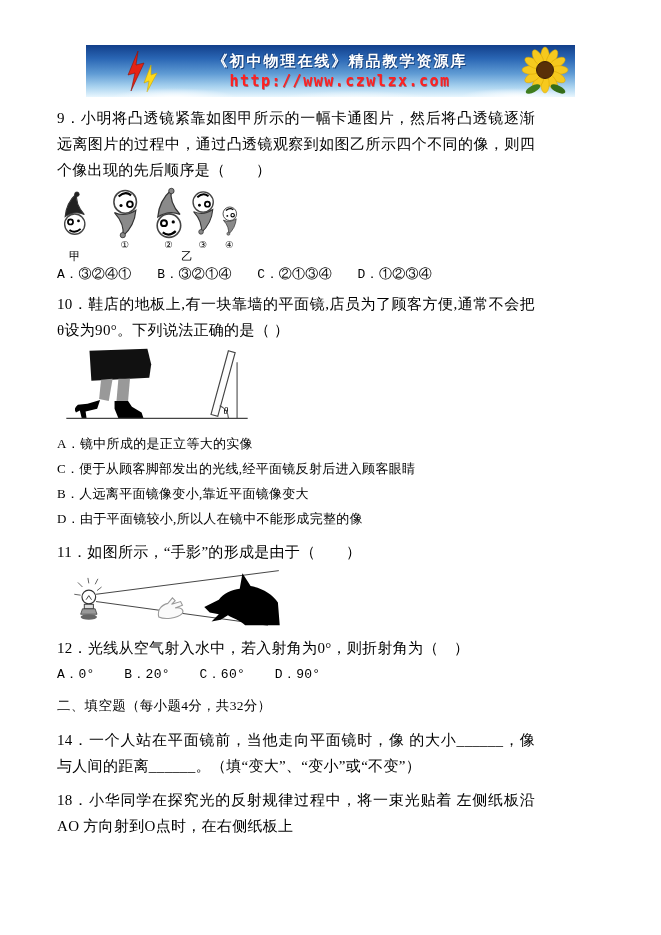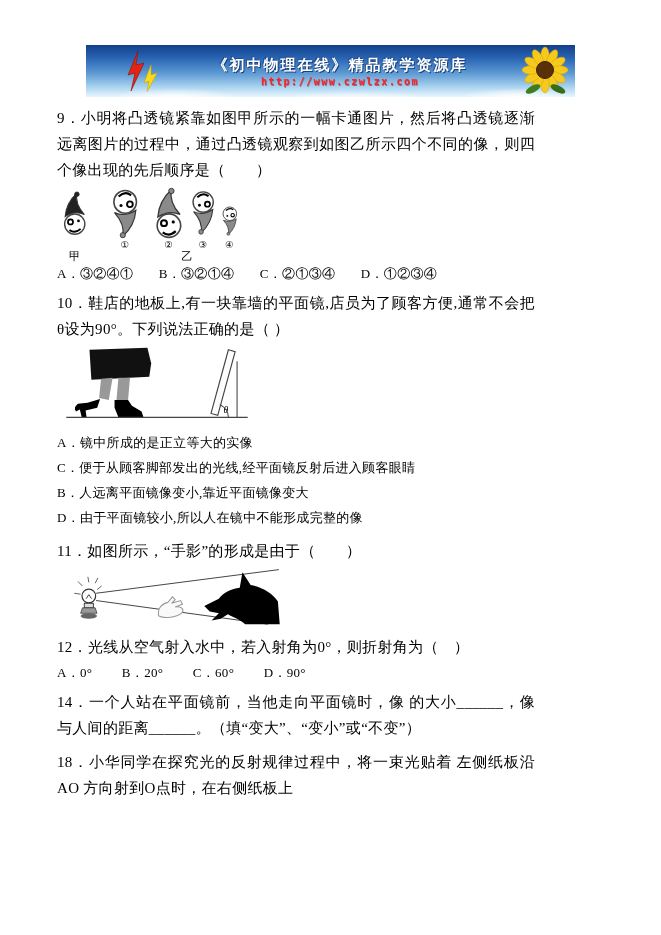--- a/index.html
+++ b/index.html
@@ -24,31 +24,31 @@
       radial-gradient(ellipse 80px 12px at 88% 75%, rgba(255,255,255,.9), rgba(255,255,255,0) 70%);
     pointer-events:none;
   }
   .logo-svg { margin-left:38px; flex:0 0 auto; }
   .banner-center { flex:1; text-align:center; position:relative; z-index:2; }
   .banner-title {
     color:#fff; font-weight:bold; font-size:15px; letter-spacing:2px;
     text-shadow:1px 1px 0 #16407e, -1px -1px 0 rgba(20,60,120,.6);
   }
   .banner-url {
-    color:#ff2020; font-weight:bold; font-size:10px; letter-spacing:1.5px; margin-top:1px;
+    color:#ff2020; font-weight:bold; font-size:15px; letter-spacing:1.5px; margin-top:1px;
     font-family:"DejaVu Sans Mono","Liberation Mono",monospace;
     text-shadow:0.5px 0.5px 0 rgba(120,0,0,.45);
   }
   .sunflower-svg { margin-right:3px; flex:0 0 auto; position:relative; z-index:2; }
 
   
   .stem { font-size:15px; line-height:26px; text-align:justify; letter-spacing:.3px; }
   .heading { font-size:13.5px; line-height:26px; letter-spacing:.3px; }
   .opts-inline { font-size:13px; line-height:17px; letter-spacing:.3px; }
-  .opts-inline span { display:inline-block; margin-right:22px; }
+  .opts-inline span { display:inline-block; margin-right:22px;font-family:Liberation Mono, monospace; }
   .opts-inline.wide span { margin-right:56px; }
   .opts-inline.mid  span { margin-right:26px; }
   .opt-block div { font-size:13px; line-height:25px; letter-spacing:.3px; }
 
   .mt2{margin-top:2px}.mt4{margin-top:4px}
   .mt8{margin-top:8px}.mt10{margin-top:10px}
   .mb8{margin-bottom:8px}
 
   .fig { display:block; }
   .fig text { font-family:"Liberation Serif","DejaVu Serif",serif; }
@@ -198,19 +198,20 @@
   <div>
     <p class="stem mt8">12．光线从空气射入水中，若入射角为0°，则折射角为（　）</p>
     <p class="opts-inline mid mt4">
       <span>A．0°</span>
       <span>B．20°</span>
       <span>C．60°</span>
       <span>D．90°</span>
     </p>
   </div>
 
+  <p class="heading mt10">二、填空题（每小题4分，共32分）</p>
 
 
   <p class="stem mt8">14．一个人站在平面镜前，当他走向平面镜时，像 的大小______，像与人间的距离______。（填“变大”、“变小”或“不变”）</p>
 
   <p class="stem mt8">18．小华同学在探究光的反射规律过程中，将一束光贴着 左侧纸板沿 AO 方向射到O点时，在右侧纸板上</p>
 
 </div>
 
 </body></html>

